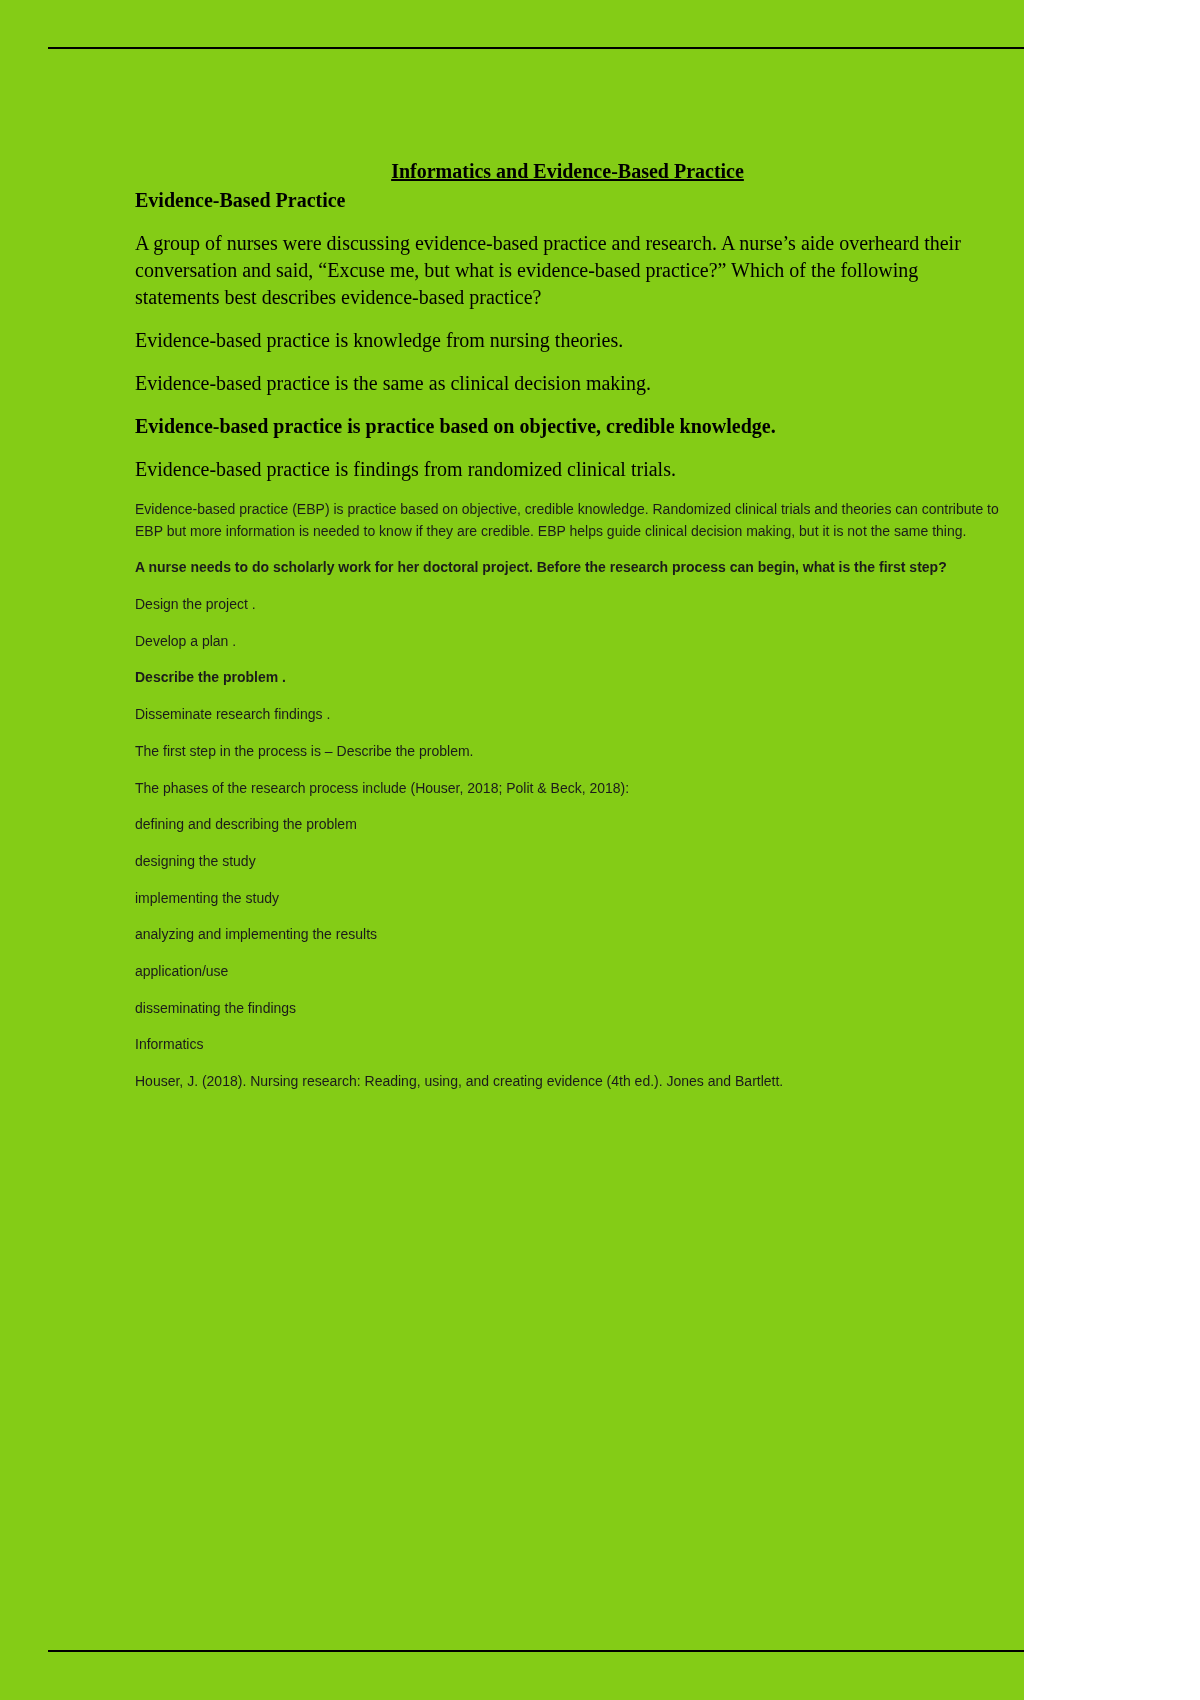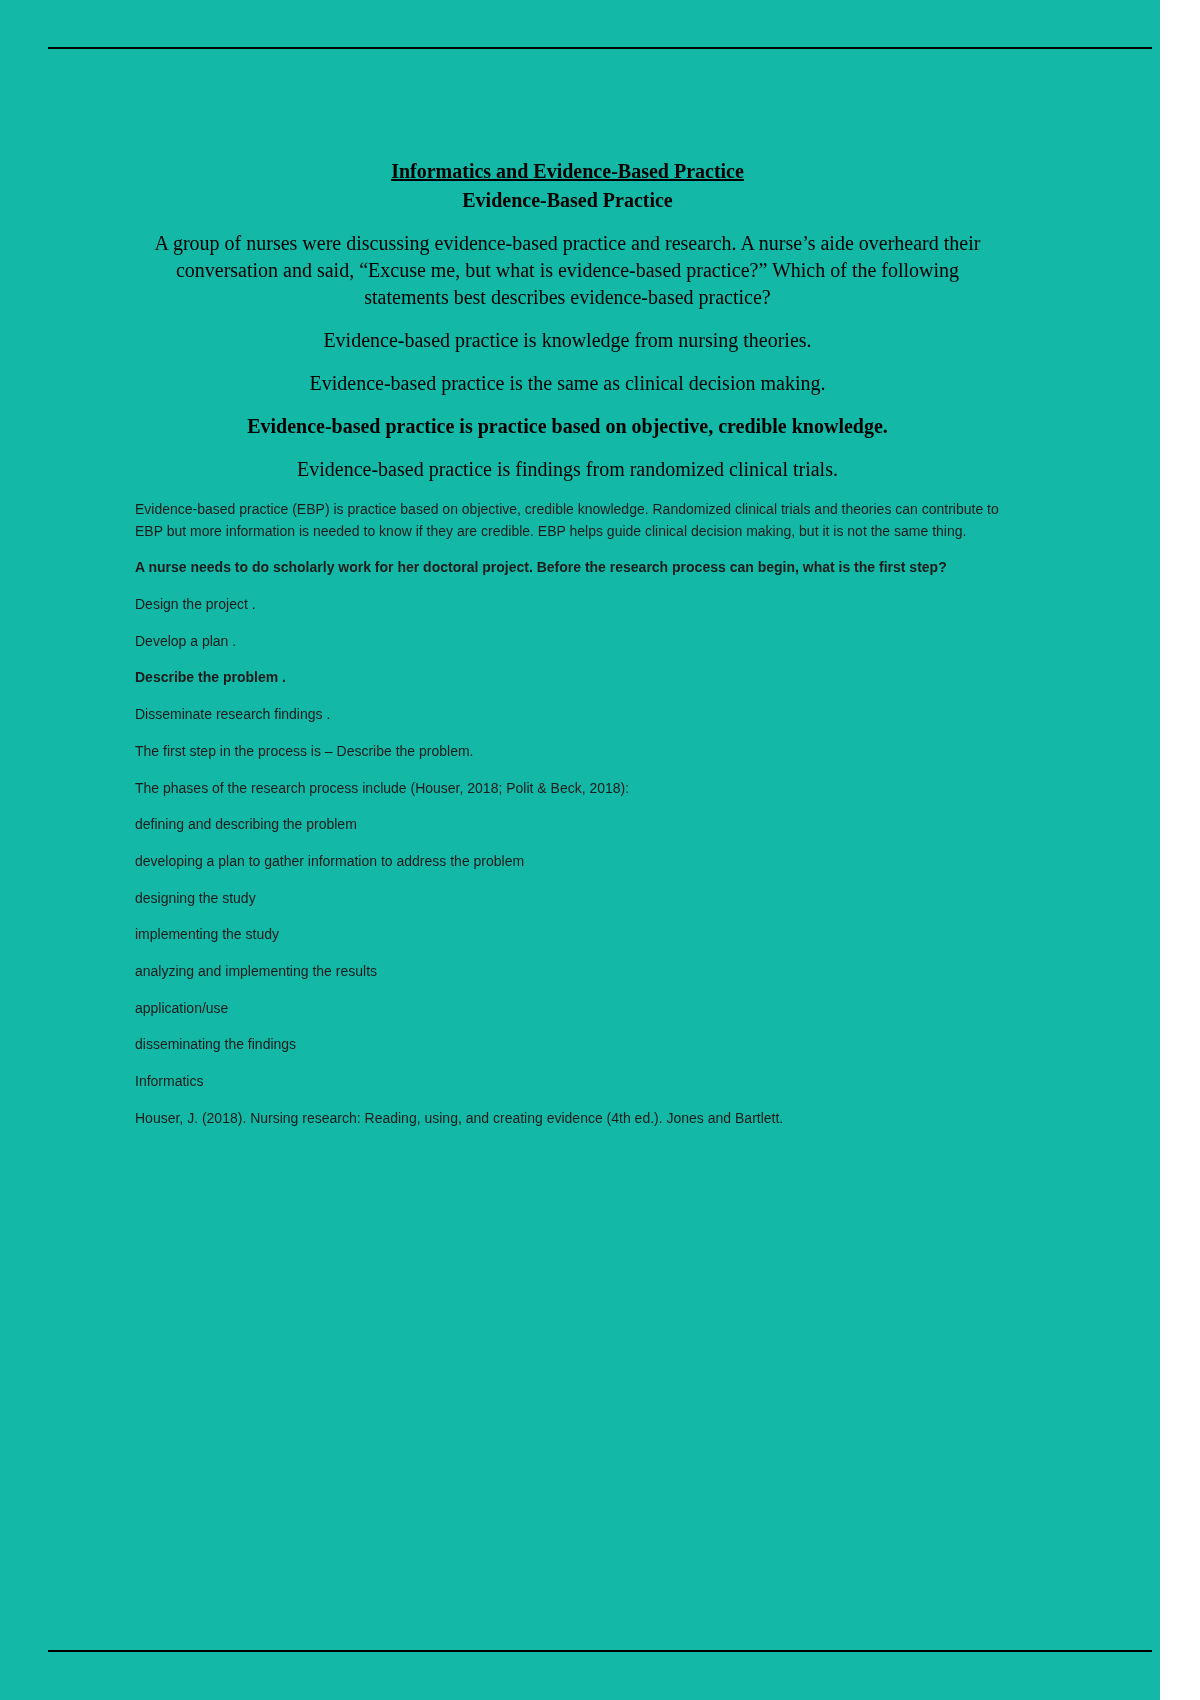--- a/index.html
+++ b/index.html
@@ -2,23 +2,23 @@
 <html><head>
 <meta charset="utf-8">
 <style>
   html, body {
     margin: 0;
     padding: 0;
     background: #ffffff;
   }
   .page {
     position: relative;
-    width: 1160px;
+    width: 1024px;
     height: 1700px;
-    background: #14b8a6;
+    background: #84cc16;
     overflow: hidden;
   }
   .rule {
     position: absolute;
     left: 48px;
     width: 1104px;
     height: 2px;
     background: #000000;
   }
   .rule-top { top: 47px; }
@@ -28,21 +28,20 @@
     top: 158px;
     left: 135px;
     width: 865px;
   }
   .serif {
     font-family: "Liberation Serif", serif;
     font-size: 20px;
     line-height: 1.35;
     color: #000000;
     margin: 0 0 16px 0;
-    text-align: center;
   }
   .serif.bold { font-weight: bold; }
   .doc-title {
     text-align: center;
     font-weight: bold;
     text-decoration: underline;
     margin: 0 0 2px 0;
   }
   .sans {
     font-family: "Liberation Sans", sans-serif;
@@ -76,21 +75,20 @@
     <p class="sans bold">A nurse needs to do scholarly work for her doctoral project. Before the research process can begin, what is the first step?</p>
 
     <p class="sans">Design the project .</p>
     <p class="sans">Develop a plan .</p>
     <p class="sans bold">Describe the problem .</p>
     <p class="sans">Disseminate research findings .</p>
 
     <p class="sans">The first step in the process is – Describe the problem.</p>
     <p class="sans">The phases of the research process include (Houser, 2018; Polit &amp; Beck, 2018):</p>
     <p class="sans">defining and describing the problem</p>
-    <p class="sans">developing a plan to gather information to address the problem</p>
     <p class="sans">designing the study</p>
     <p class="sans">implementing the study</p>
     <p class="sans">analyzing and implementing the results</p>
     <p class="sans">application/use</p>
     <p class="sans">disseminating the findings</p>
 
     <p class="sans">Informatics</p>
     <p class="sans">Houser, J. (2018). Nursing research: Reading, using, and creating evidence (4th ed.). Jones and Bartlett.</p>
   </div>
 

